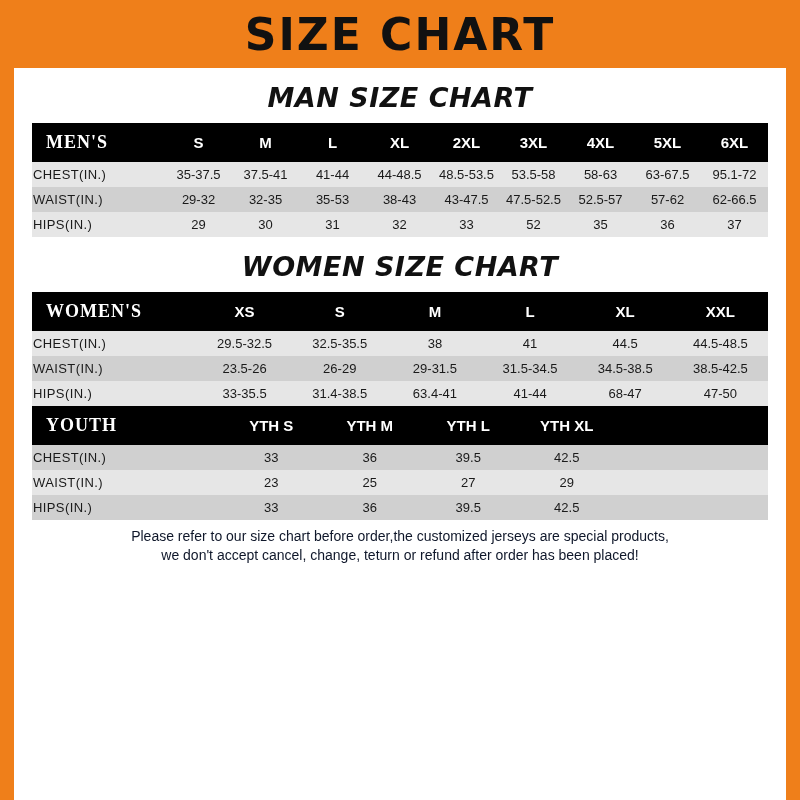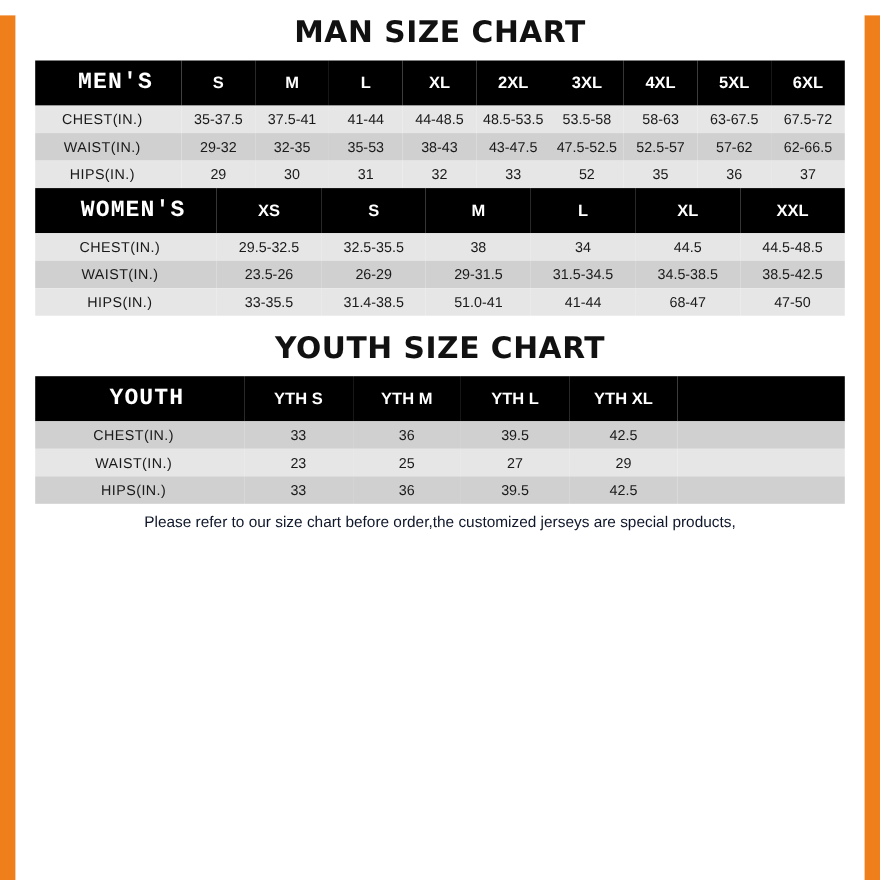--- a/index.html
+++ b/index.html
@@ -41,20 +41,21 @@
     box-sizing: border-box;
   }
   .section-title {
     text-align: center;
     font-family: "DejaVu Sans", sans-serif;
     font-weight: bold;
     font-size: 27px;
     letter-spacing: 0.5px;
     color: #111111;
     margin: 14px 0 10px 0;
+    font-style: italic;
   }
   table.size-table {
     width: 100%;
     border-collapse: collapse;
     table-layout: fixed;
   }
   table.size-table th,
   table.size-table td {
     text-align: center;
     font-size: 13px;
@@ -63,34 +64,34 @@
     font-family: "Liberation Sans", sans-serif;
   }
   table.size-table thead th {
     background: #000000;
     color: #ffffff;
     font-size: 15px;
     padding: 9px 1px;
     font-weight: bold;
   }
   table.size-table thead th.row-head {
-    text-align: center;
+    text-align: left;
     padding-left: 14px;
-    font-family: Liberation Mono, monospace;
-    font-size: 21px;
+    font-family: Liberation Serif, serif;
+    font-size: 18px;
     letter-spacing: 1px;
   }
   table.size-table tbody tr.even td {
     background: #e6e6e6;
   }
   table.size-table tbody tr.odd td {
     background: #d0d0d0;
   }
   table.size-table tbody td.row-head {
-    text-align: center;
+    text-align: left;
     padding-right: 12px;
     font-size: 13px;
     letter-spacing: 0.4px;
   }
   .men-table thead th.row-head { font-size: 17px; }
   .notice {
     margin-top: 7px;
     padding: 0 6px;
     text-align: center;
     color: #0f172a;
@@ -98,20 +99,23 @@
     line-height: 1.35;
     font-family: "Liberation Sans", sans-serif;
   }
   .notice div { white-space: nowrap; }
 </style>
 </head>
 <body>
 
 <div class="page">
 
+  <div class="header">
+    <div class="header-title">SIZE CHART</div>
+  </div>
 
   <div class="content">
 
     <div class="section-title">MAN SIZE CHART</div>
     <table class="size-table men-table">
       <thead>
         <tr>
           <th class="row-head" style="width:118px">MEN'S</th>
           <th>S</th>
           <th>M</th>
@@ -128,21 +132,21 @@
         <tr class="even">
           <td class="row-head">CHEST(IN.)</td>
           <td>35-37.5</td>
           <td>37.5-41</td>
           <td>41-44</td>
           <td>44-48.5</td>
           <td>48.5-53.5</td>
           <td>53.5-58</td>
           <td>58-63</td>
           <td>63-67.5</td>
-          <td>67.5-72</td>
+          <td>95.1-72</td>
         </tr>
         <tr class="odd">
           <td class="row-head">WAIST(IN.)</td>
           <td>29-32</td>
           <td>32-35</td>
           <td>35-53</td>
           <td>38-43</td>
           <td>43-47.5</td>
           <td>47.5-52.5</td>
           <td>52.5-57</td>
@@ -157,64 +161,64 @@
           <td>32</td>
           <td>33</td>
           <td>52</td>
           <td>35</td>
           <td>36</td>
           <td>37</td>
         </tr>
       </tbody>
     </table>
 
+    <div class="section-title">WOMEN SIZE CHART</div>
     <table class="size-table women-table">
       <thead>
         <tr>
           <th class="row-head" style="width:150px">WOMEN'S</th>
           <th>XS</th>
           <th>S</th>
           <th>M</th>
           <th>L</th>
           <th>XL</th>
           <th>XXL</th>
         </tr>
       </thead>
       <tbody>
         <tr class="even">
           <td class="row-head">CHEST(IN.)</td>
           <td>29.5-32.5</td>
           <td>32.5-35.5</td>
           <td>38</td>
-          <td>34</td>
+          <td>41</td>
           <td>44.5</td>
           <td>44.5-48.5</td>
         </tr>
         <tr class="odd">
           <td class="row-head">WAIST(IN.)</td>
           <td>23.5-26</td>
           <td>26-29</td>
           <td>29-31.5</td>
           <td>31.5-34.5</td>
           <td>34.5-38.5</td>
           <td>38.5-42.5</td>
         </tr>
         <tr class="even">
           <td class="row-head">HIPS(IN.)</td>
           <td>33-35.5</td>
           <td>31.4-38.5</td>
-          <td>51.0-41</td>
+          <td>63.4-41</td>
           <td>41-44</td>
           <td>68-47</td>
           <td>47-50</td>
         </tr>
       </tbody>
     </table>
 
-    <div class="section-title">YOUTH SIZE CHART</div>
     <table class="size-table youth-table">
       <thead>
         <tr>
           <th class="row-head" style="width:175px">YOUTH</th>
           <th>YTH S</th>
           <th>YTH M</th>
           <th>YTH L</th>
           <th>YTH XL</th>
           <th style="width:150px"></th>
         </tr>
@@ -242,16 +246,17 @@
           <td>36</td>
           <td>39.5</td>
           <td>42.5</td>
           <td></td>
         </tr>
       </tbody>
     </table>
 
     <div class="notice">
       <div>Please refer to our size chart before order,the customized jerseys are special products,</div>
+      <div>we don't accept cancel, change, teturn or refund after order has been placed!</div>
     </div>
 
   </div>
 </div>
 
 </body></html>

